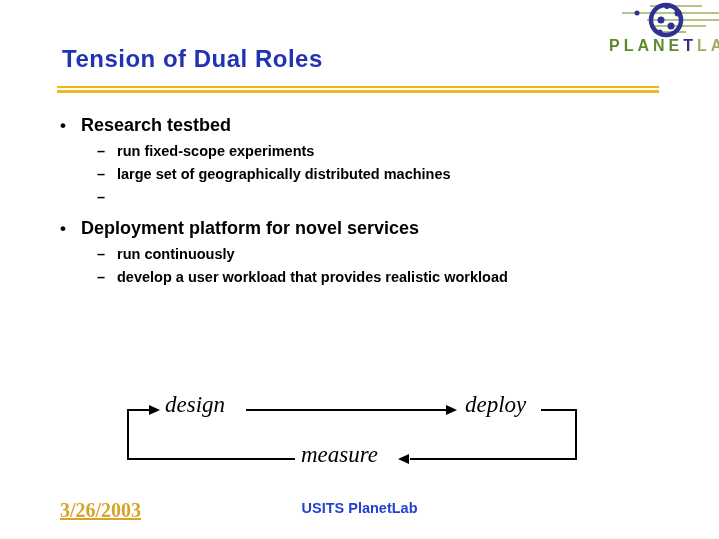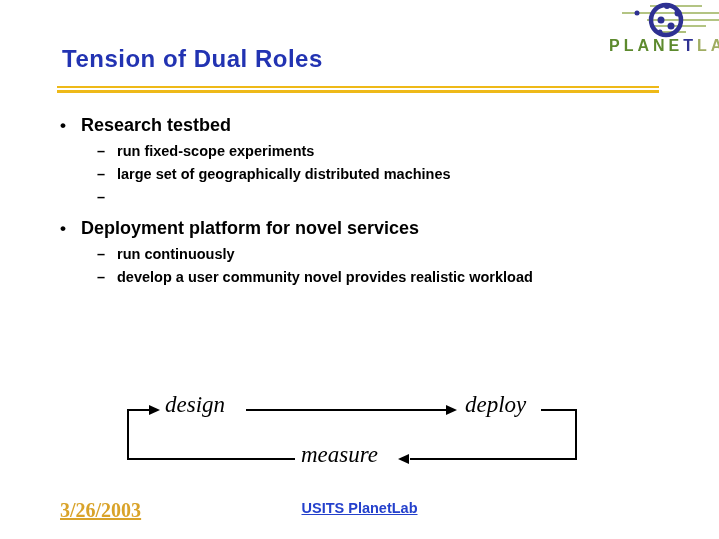--- a/index.html
+++ b/index.html
@@ -33,21 +33,21 @@
 
   
   .dline{position:absolute;background:#000;}
   .dword{position:absolute;font-family:"Liberation Serif",serif;font-size:23px;color:#000;white-space:nowrap;font-style:italic;}
   .ah{position:absolute;width:0;height:0;border-top:5px solid transparent;border-bottom:5px solid transparent;}
   .ah.right{border-left:11px solid #000;}
   .ah.left{border-right:11px solid #000;}
 
   
   .footer-date{position:absolute;left:60px;top:499px;font-family:"Liberation Serif",serif;font-size:20px;font-weight:bold;color:var(--footer-gold);text-decoration:underline;}
-  .footer-title{position:absolute;left:0;right:0;top:500px;text-align:center;font-size:14.5px;font-weight:bold;color:var(--footer-blue);text-decoration:underline;}
+  .footer-title{position:absolute;left:0;right:0;top:500px;text-align:center;font-size:14.5px;font-weight:bold;color:var(--footer-blue);}
 </style>
 </head>
 <body>
 
 <div class="slide">
 
   <div class="logo">
     <svg width="130" height="62" viewBox="0 0 130 62">
       <line class="lg-line" x1="50" y1="6" x2="102" y2="6"></line>
       <line class="lg-line" x1="22" y1="13" x2="130" y2="13"></line>
@@ -87,21 +87,21 @@
     <div class="b1 second">
       <span class="mark">•</span>
       <span>Deployment platform for novel services</span>
     </div>
     <div class="b2">
       <span class="mark">–</span>
       <span>run continuously</span>
     </div>
     <div class="b2">
       <span class="mark">–</span>
-      <span>develop a user community novel provides realistic workload</span>
+      <span>develop a user workload that provides realistic workload</span>
     </div>
   </div>
 
   <div>
     <span class="dword" style="left:165px;top:392px;">design</span>
     <span class="dword" style="left:465px;top:392px;">deploy</span>
     <span class="dword" style="left:301px;top:442px;">measure</span>
 
     <div class="dline" style="left:127px;top:409px;width:24px;height:2px;"></div>
     <div class="ah right" style="left:149px;top:405px;"></div>

